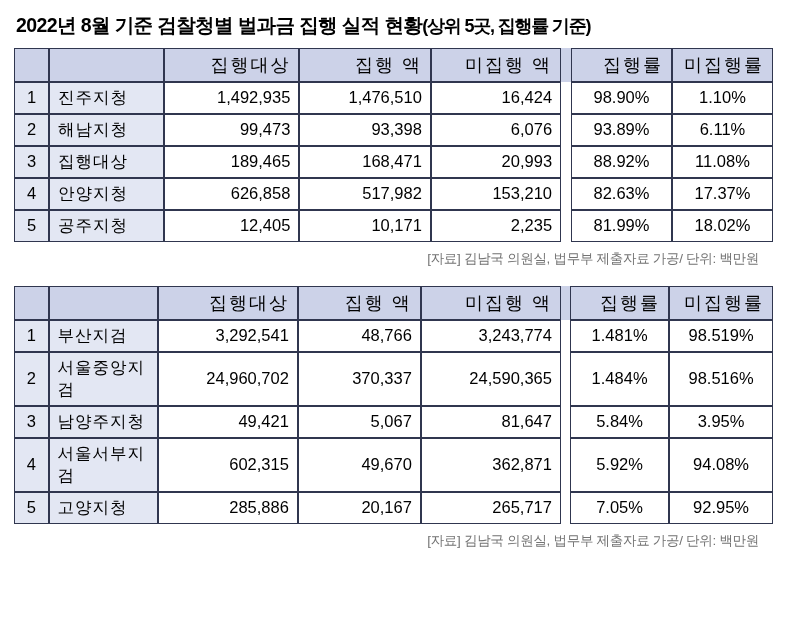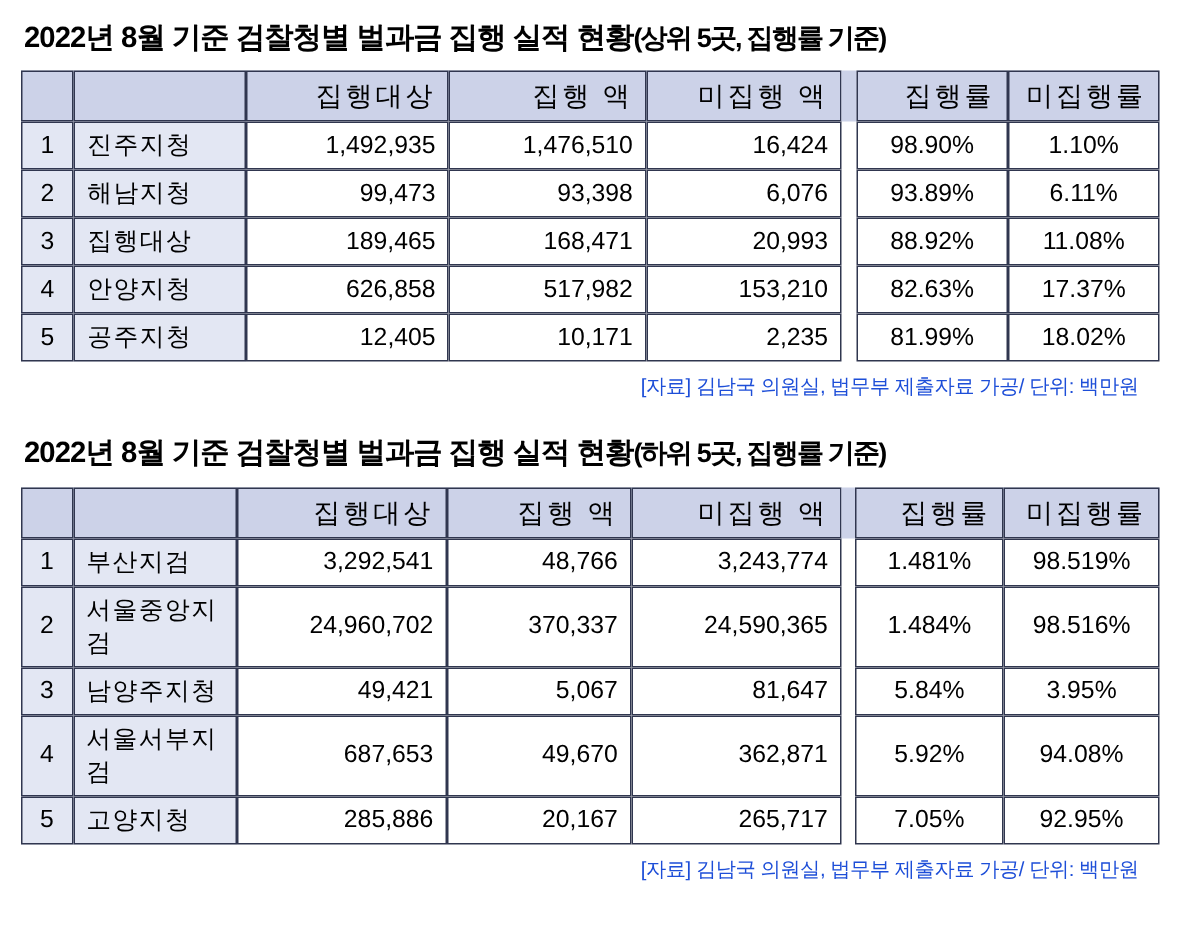--- a/index.html
+++ b/index.html
@@ -87,21 +87,21 @@
   }
   .tbl-wrap {
     display: flex;
     justify-content: center;
   }
   .source {
     text-align: right;
     font-size: 13.5px;
     letter-spacing: -0.3px;
     margin: 8px 14px 0 0;
-    color: #1d4ed8;
+    color: #737373;
   }
   .gap { height: 16px; }
 </style>
 </head>
 <body>
 
 <div class="page">
 
   <div class="section">
 
@@ -191,23 +191,20 @@
       </table>
     </div>
 
     <div class="source">[자료] 김남국 의원실, 법무부 제출자료 가공/ 단위: 백만원</div>
   </div>
 
   <div class="gap"></div>
 
   <div class="section">
 
-    <div class="title">
-      <span>2022년 8월 기준 검찰청별 벌과금 집행 실적 현황</span><span class="sub">(하위 5곳, 집행률 기준)</span>
-    </div>
 
     <div class="tbl-wrap">
       <table class="grid">
         <colgroup>
           <col style="width:36px">
           <col style="width:124px">
           <col style="width:148px">
           <col style="width:132px">
           <col style="width:148px">
           <col style="width:11px">
@@ -255,21 +252,21 @@
             <td class="num">5,067</td>
             <td class="num">81,647</td>
             <td class="spacer"></td>
             <td class="rate">5.84%</td>
             <td class="rate bold">3.95%</td>
           </tr>
 
           <tr>
             <td class="idx">4</td>
             <td class="name">서울서부지검</td>
-            <td class="num">687,653</td>
+            <td class="num">602,315</td>
             <td class="num">49,670</td>
             <td class="num">362,871</td>
             <td class="spacer"></td>
             <td class="rate">5.92%</td>
             <td class="rate bold">94.08%</td>
           </tr>
 
           <tr>
             <td class="idx">5</td>
             <td class="name">고양지청</td>

